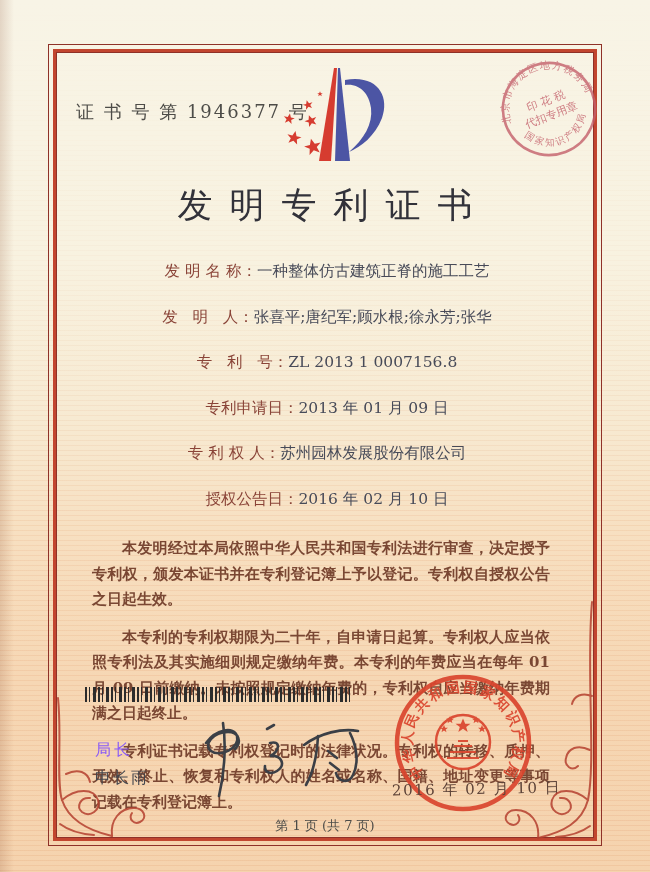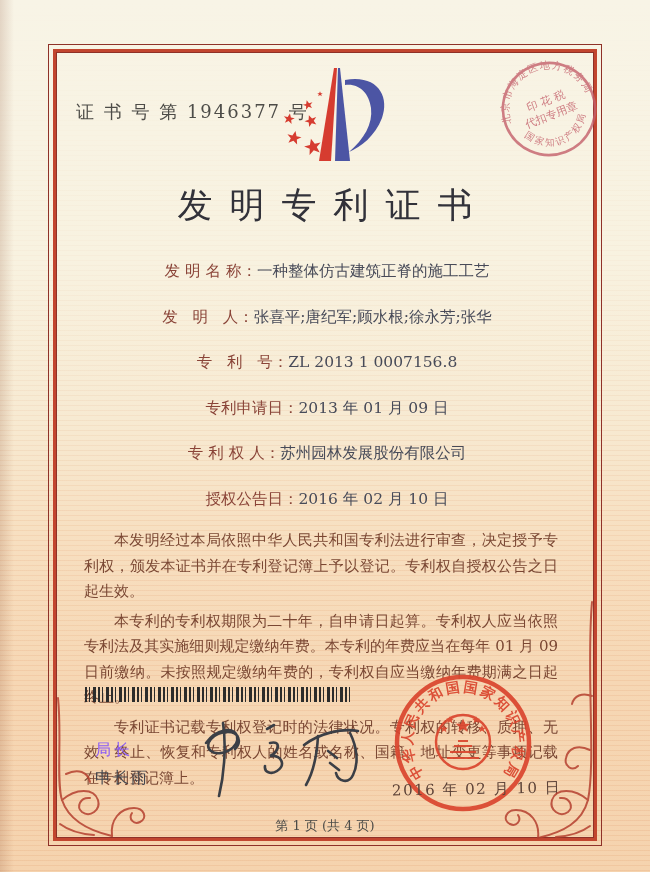--- a/index.html
+++ b/index.html
@@ -22,21 +22,21 @@
   .cert-no{position:absolute;left:76px;top:100px;font-size:18px;letter-spacing:2px;color:#4d4c48;white-space:pre;}
   .logo{position:absolute;left:276px;top:58px;width:122px;height:118px;}
   .title{position:absolute;left:0;right:0;top:182px;text-align:center;
     font-size:35px;font-weight:normal;color:#32323a;letter-spacing:17px;text-indent:17px;white-space:pre;}
   .fields{position:absolute;left:84px;top:262px;width:486px;}
   .field-row{display:flex;margin-bottom:26.5px;font-size:15.5px;line-height:19px;justify-content:center;}
   .field-label{color:#8a4438;white-space:pre;flex:0 0 auto;}
   .field-value{color:#474a58;white-space:pre;}
   .paragraphs{position:absolute;left:80px;top:524px;width:482px;
     font-size:15px;line-height:25.5px;color:#7a4733;text-align:justify;}
-  .paragraphs p{margin:4px;text-indent:2em;}
+  .paragraphs p{margin:12px;text-indent:2em;font-weight:bold;}
   .barcode{position:absolute;left:85px;top:687px;width:268px;height:15px;
     background:repeating-linear-gradient(90deg,#2c2c2c 0 2px,transparent 2px 4px,#2c2c2c 4px 5px,transparent 5px 8px,#2c2c2c 8px 11px,transparent 11px 13px);}
   .sig-title{position:absolute;left:95px;top:740px;font-size:16px;color:#8b5cf6;letter-spacing:3px;font-family:Liberation Serif, serif;}
   .sig-name{position:absolute;left:95px;top:768px;font-size:16px;color:#45474e;letter-spacing:2px;}
   .signature-svg{position:absolute;left:190px;top:703px;width:200px;height:100px;}
   .seal{position:absolute;left:388px;top:668px;width:150px;height:150px;opacity:.92;}
   .seal-date{position:absolute;left:392px;top:780px;font-size:15px;color:#5d4338;letter-spacing:1.5px;white-space:pre;transform:rotate(-1deg);}
   .tax-stamp{position:absolute;left:496px;top:56px;width:106px;height:106px;transform:rotate(-21deg);opacity:.8;}
   .footer{position:absolute;left:0;right:0;top:817px;text-align:center;font-size:13px;color:#4d4c48;white-space:pre;}
   .flourish-bl{position:absolute;left:52px;top:696px;width:120px;height:146px;}
@@ -181,13 +181,13 @@
   <g fill="none" stroke="#b5402f" stroke-width="2" opacity="0.85" stroke-linecap="round">
     <path d="M6,2 C12,70 2,160 10,200 C16,222 34,232 60,238"></path>
     <path d="M10,200 C24,188 42,188 46,200 C49,210 38,218 30,212 C24,207 28,197 38,198"></path>
     <path d="M60,238 C58,222 68,210 82,210 C92,210 96,220 88,224 C82,227 76,221 80,215"></path>
     <path d="M8,150 C20,144 30,148 32,158 C34,166 26,172 20,166"></path>
     <path d="M6,96 C16,92 24,96 26,104"></path>
     <path d="M8,226 C16,232 28,236 42,237"></path>
   </g>
 </svg>
 
-<div class="footer">第 1 页 (共 4 页)</div>
+<div class="footer">第 1 页 (共 7 页)</div>
 
 </body></html>

